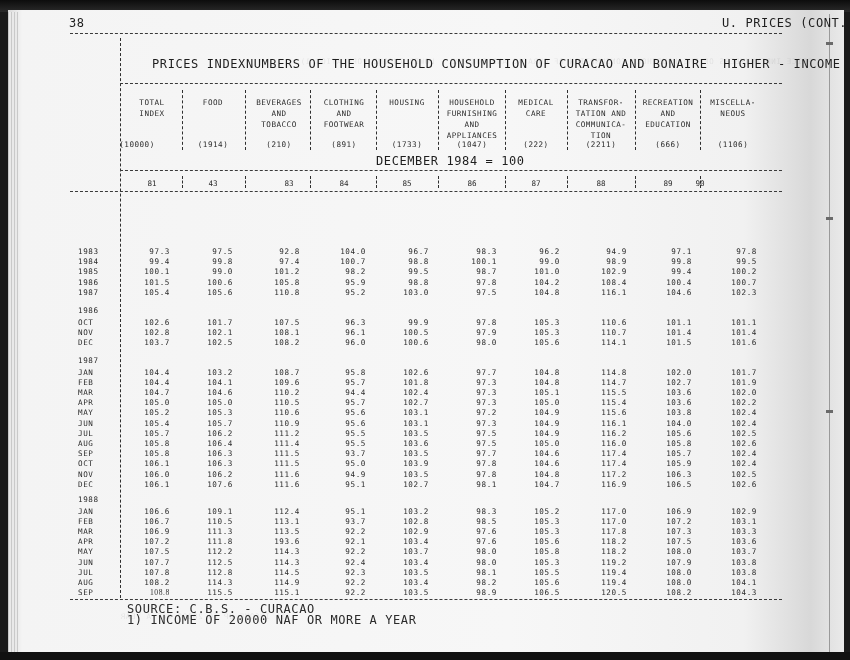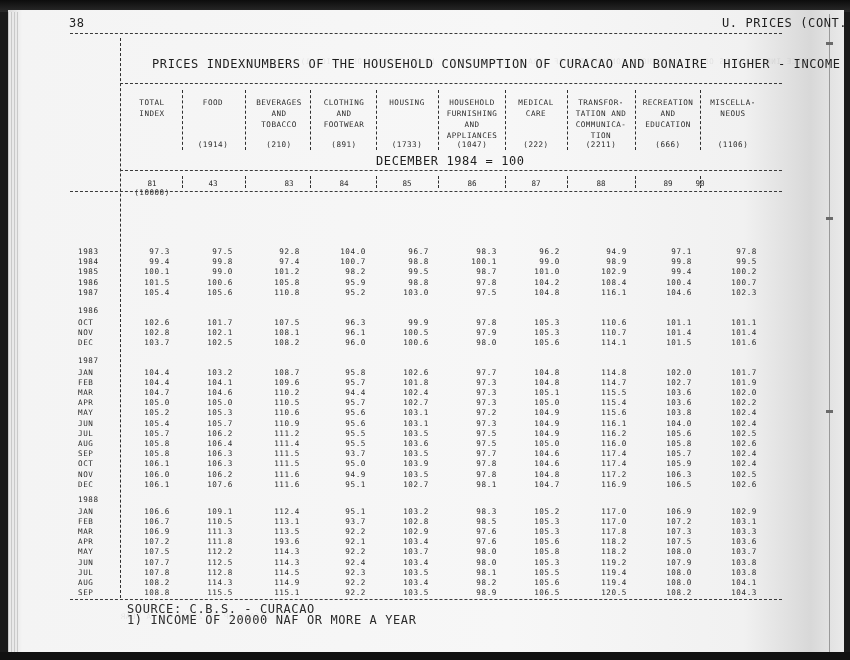--- a/index.html
+++ b/index.html
@@ -102,21 +102,21 @@
 <div class="vline" style="left:120px; top:38px; height:560px;"></div>
 
 <div class="txt bold" style="left:152px; top:60px;">PRICES INDEXNUMBERS OF THE HOUSEHOLD CONSUMPTION OF CURACAO AND BONAIRE  HIGHER - INCOME POPULATION 1)</div>
 <div class="dash" style="left:120px; top:83px; width:662px;"></div>
 
 <div id="col-headers">
     <div class="hdr-cell" style="left: 123px; width: 58px;">
       <div>TOTAL</div>
       <div>INDEX</div>
     </div>
-    <div class="hdr-weight" style="left: 123px; width: 58px; margin-top: 48px;">(10000)</div>
+    <div class="hdr-weight" style="left: 108px; width: 58px;">(10000)</div>
     <div class="hdr-cell" style="left: 184px; width: 58px;">
       <div>FOOD</div>
     </div>
     <div class="hdr-weight" style="left: 184px; width: 58px;">(1914)</div>
     <div class="hdr-cell" style="left: 247px; width: 64px;">
       <div>BEVERAGES</div>
       <div>AND</div>
       <div>TOBACCO</div>
     </div>
     <div class="hdr-weight" style="left: 247px; width: 64px;">(210)</div>
@@ -559,21 +559,21 @@
       <span class="v" style="left: 252px;">92.2</span>
       <span class="v" style="left: 315px;">103.4</span>
       <span class="v" style="left: 383px;">98.2</span>
       <span class="v" style="left: 446px;">105.6</span>
       <span class="v" style="left: 513px;">119.4</span>
       <span class="v" style="left: 578px;">108.0</span>
       <span class="v" style="left: 643px;">104.1</span>
     </div>
     <div class="row" style="top: 588.1px;">
       <span class="lab">SEP</span>
-      <span class="v" style="left: 56px;">108.8</span>
+      <span class="v" style="left: 56px; font-family: Liberation Serif, serif;">108.8</span>
       <span class="v" style="left: 119px;">115.5</span>
       <span class="v" style="left: 186px;">115.1</span>
       <span class="v" style="left: 252px;">92.2</span>
       <span class="v" style="left: 315px;">103.5</span>
       <span class="v" style="left: 383px;">98.9</span>
       <span class="v" style="left: 446px;">106.5</span>
       <span class="v" style="left: 513px;">120.5</span>
       <span class="v" style="left: 578px;">108.2</span>
       <span class="v" style="left: 643px;">104.3</span>
     </div>

